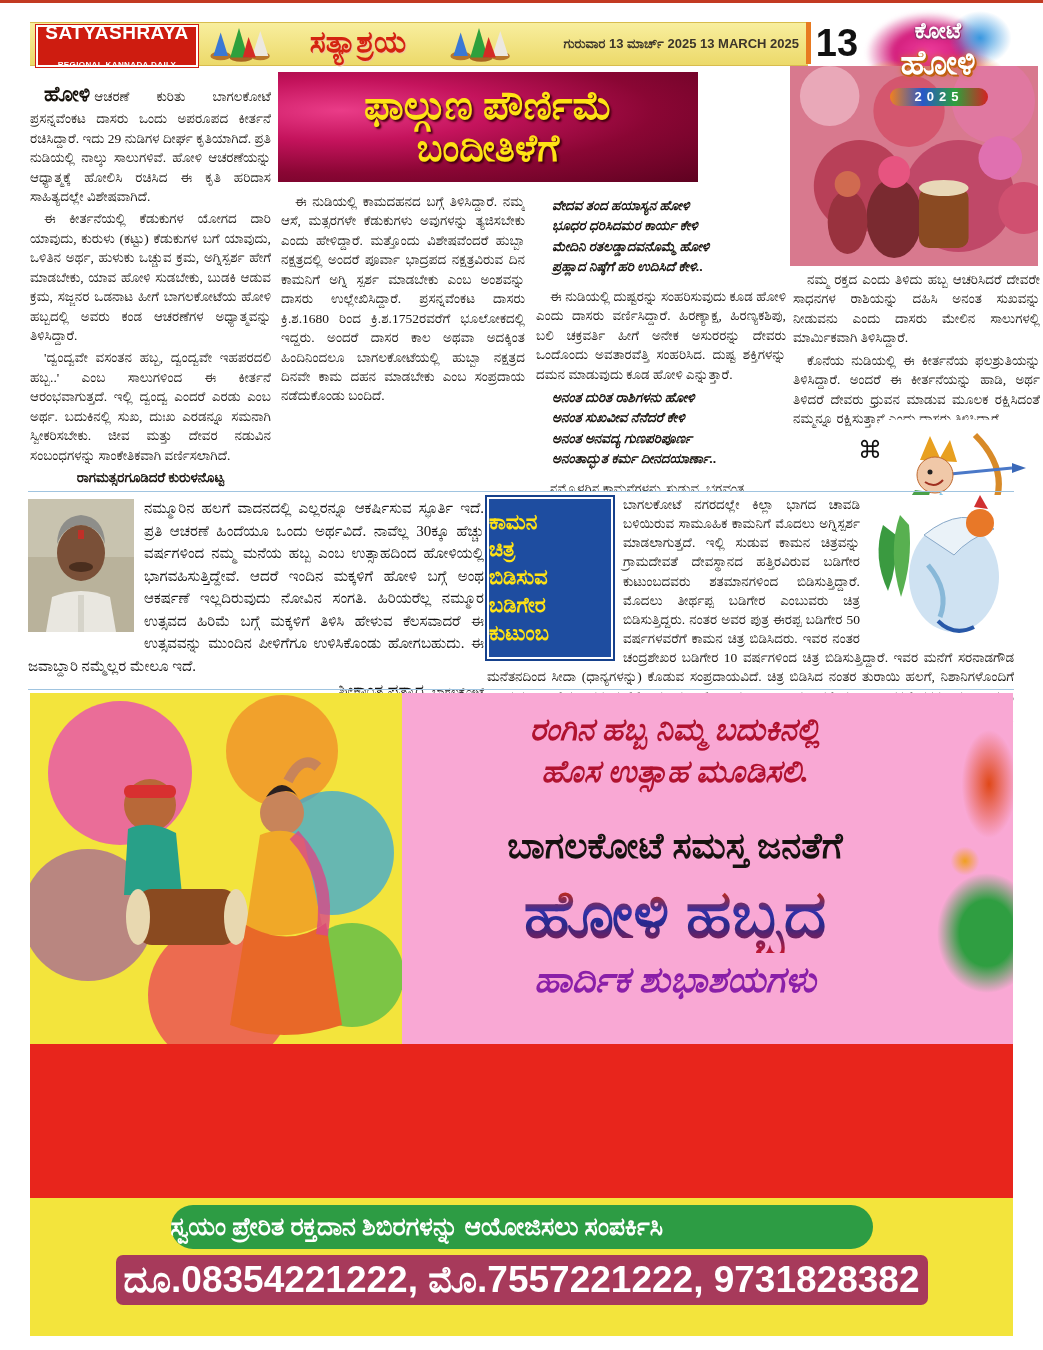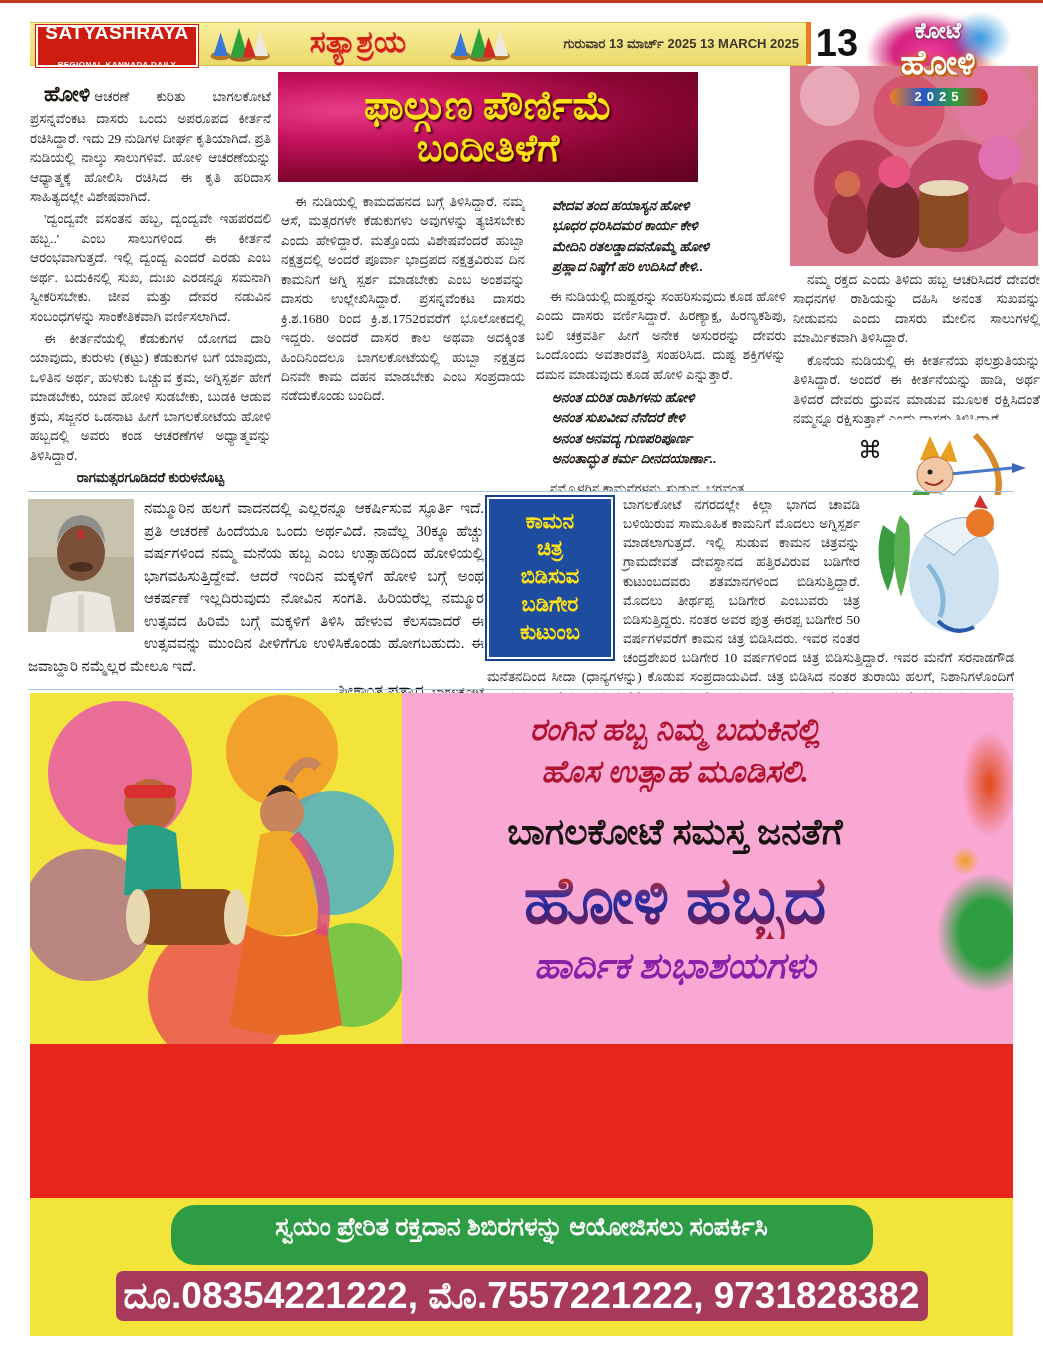--- a/index.html
+++ b/index.html
@@ -59,46 +59,46 @@
   .quote-block{position:absolute;left:28px;top:497px;width:456px;height:188px;
                font-size:15px;line-height:1.5;text-align:justify;color:#141210;}
   .man-photo{float:left;width:106px;height:133px;margin:2px 10px 2px 0;}
   .byline{text-align:right;margin-top:1px;}
   .byline-name{font-weight:normal;font-size:17px;}
   .byline-place{font-size:12px;}
   .badiger{position:absolute;left:487px;top:495px;width:527px;height:192px;
            font-size:13.5px;line-height:1.42;text-align:justify;}
   .kamana-box{float:left;width:122px;height:158px;margin:2px 10px 2px 0;background:#1e4da0;
               border:2px solid #fff;box-shadow:0 0 0 2px #16418c;
-              display:flex;flex-direction:column;align-items:center;justify-content:center;font-family:Liberation Mono, monospace;}
+              display:flex;flex-direction:column;align-items:flex-start;justify-content:center;}
   .kb-line{font-weight:bold;font-size:21px;line-height:1.32;color:#ffe215;}
   .bird{float:right;width:146px;height:148px;margin:0 0 2px 8px;}
   
   .holi-ad{position:absolute;left:30px;top:693px;width:983px;height:351px;background:#f9a8d4;overflow:hidden;}
   .dancers{position:absolute;left:0;top:0;width:372px;height:351px;}
   .ad-splash{position:absolute;border-radius:50%;}
   .ag{right:-24px;top:180px;width:100px;height:120px;background:radial-gradient(closest-side,#2f9e41,#2f9e41 55%,rgba(47,158,65,0));}
   .ar{right:-14px;top:16px;width:76px;height:150px;background:radial-gradient(closest-side,#e04818,rgba(224,72,24,0) 72%);}
   .ay{right:30px;top:150px;width:36px;height:36px;background:radial-gradient(closest-side,#f0a020,rgba(240,160,32,0) 80%);}
   .ad-text{position:absolute;left:352px;top:16px;width:586px;text-align:center;}
   .ad-t1,.ad-t2{font-weight:bold;font-style:italic;font-size:31px;line-height:1.35;color:#b01330;}
-  .ad-to{font-weight:bold;font-size:36px;color:#171310;margin-top:18px;}
+  .ad-to{font-weight:bold;font-size:36px;color:#171310;margin-top:32px;}
   .ad-big{font-weight:bold;font-size:66px;line-height:1.15;margin-top:10px;color:#7a1890;}
   @supports ((-webkit-background-clip:text) or (background-clip:text)){
     .ad-big{background:linear-gradient(180deg,#e04010 0%,#c02818 20%,#3030a8 46%,#28288c 62%,#c01830 100%);
             -webkit-background-clip:text;background-clip:text;color:transparent;}
   }
   .ad-sub{font-weight:bold;font-style:italic;font-size:36px;color:#8a1fa8;margin-top:6px;}
   
   .bb{position:absolute;left:30px;top:1044px;width:983px;height:156px;background:#e8251c;}
   
   .bottom{position:absolute;left:30px;top:1198px;width:983px;height:138px;background:#f3e43c;}
   .appeal{margin-top:7px;text-align:center;font-weight:bold;font-size:24px;color:#8f1d04;}
-  .pill{margin:7px auto 0;width:702px;height:60px;background:#2d9c44;border-radius:24px;
-        color:#fff;font-weight:bold;font-size:25px;line-height:44px;text-align:center;}
+  .pill{margin:7px auto 0;width:702px;height:44px;background:#2d9c44;border-radius:24px;
+        color:#fff;font-weight:bold;font-size:25px;line-height:44px;text-align:left;}
   .phones{margin:6px auto 0;width:812px;height:50px;background:#a73a5b;border-radius:7px;
           color:#fff;font:bold 37px "Liberation Sans",sans-serif;line-height:50px;text-align:center;}
 </style>
 </head>
 <body>
 
 <div class="page">
 
   <div class="top-rule"></div>
 
@@ -139,22 +139,22 @@
     <div class="hlyear">2025</div>
   </div>
 
   <div class="headline">
     <div class="l1">ಫಾಲ್ಗುಣ ಪೌರ್ಣಿಮೆ</div>
     <div class="l2">ಬಂದೀತಿಳೆಗೆ</div>
   </div>
 
   <div class="col col1">
     <p class="para"><span class="lead-word">ಹೋಳಿ</span><span>ಆಚರಣೆ ಕುರಿತು ಬಾಗಲಕೋಟೆ ಪ್ರಸನ್ನವೆಂಕಟ ದಾಸರು ಒಂದು ಅಪರೂಪದ ಕೀರ್ತನೆ ರಚಿಸಿದ್ದಾರೆ. ಇದು 29 ನುಡಿಗಳ ದೀರ್ಘ ಕೃತಿಯಾಗಿದೆ. ಪ್ರತಿ ನುಡಿಯಲ್ಲಿ ನಾಲ್ಕು ಸಾಲುಗಳಿವೆ. ಹೋಳಿ ಆಚರಣೆಯನ್ನು ಆಧ್ಯಾತ್ಮಕ್ಕೆ ಹೋಲಿಸಿ ರಚಿಸಿದ ಈ ಕೃತಿ ಹರಿದಾಸ ಸಾಹಿತ್ಯದಲ್ಲೇ ವಿಶೇಷವಾಗಿದೆ.</span></p>
+    <p class="para">ಈ ಕೀರ್ತನೆಯಲ್ಲಿ ಕೆಡುಕುಗಳ ಯೋಗದ ದಾರಿ ಯಾವುದು, ಕುರುಳು (ಕಟ್ಟು) ಕೆಡುಕುಗಳ ಬಗೆ ಯಾವುದು, ಒಳಿತಿನ ಅರ್ಥ, ಹುಳುಕು ಒಚ್ಚುವ ಕ್ರಮ, ಅಗ್ನಿಸ್ಪರ್ಶ ಹೇಗೆ ಮಾಡಬೇಕು, ಯಾವ ಹೋಳಿ ಸುಡಬೇಕು, ಬುಡಕಿ ಆಡುವ ಕ್ರಮ, ಸಜ್ಜನರ ಒಡನಾಟ ಹೀಗೆ ಬಾಗಲಕೋಟೆಯ ಹೋಳಿ ಹಬ್ಬದಲ್ಲಿ ಅವರು ಕಂಡ ಆಚರಣೆಗಳ ಅಧ್ಯಾತ್ಮವನ್ನು ತಿಳಿಸಿದ್ದಾರೆ.</p>
     <p class="para">'ದ್ವಂದ್ವವೇ ವಸಂತನ ಹಬ್ಬ, ದ್ವಂದ್ವವೇ ಇಹಪರದಲಿ ಹಬ್ಬ..' ಎಂಬ ಸಾಲುಗಳಿಂದ ಈ ಕೀರ್ತನೆ ಆರಂಭವಾಗುತ್ತದೆ. ಇಲ್ಲಿ ದ್ವಂದ್ವ ಎಂದರೆ ಎರಡು ಎಂಬ ಅರ್ಥ. ಬದುಕಿನಲ್ಲಿ ಸುಖ, ದುಃಖ ಎರಡನ್ನೂ ಸಮನಾಗಿ ಸ್ವೀಕರಿಸಬೇಕು. ಜೀವ ಮತ್ತು ದೇವರ ನಡುವಿನ ಸಂಬಂಧಗಳನ್ನು ಸಾಂಕೇತಿಕವಾಗಿ ವರ್ಣಿಸಲಾಗಿದೆ.</p>
-    <p class="para">ಈ ಕೀರ್ತನೆಯಲ್ಲಿ ಕೆಡುಕುಗಳ ಯೋಗದ ದಾರಿ ಯಾವುದು, ಕುರುಳು (ಕಟ್ಟು) ಕೆಡುಕುಗಳ ಬಗೆ ಯಾವುದು, ಒಳಿತಿನ ಅರ್ಥ, ಹುಳುಕು ಒಚ್ಚುವ ಕ್ರಮ, ಅಗ್ನಿಸ್ಪರ್ಶ ಹೇಗೆ ಮಾಡಬೇಕು, ಯಾವ ಹೋಳಿ ಸುಡಬೇಕು, ಬುಡಕಿ ಆಡುವ ಕ್ರಮ, ಸಜ್ಜನರ ಒಡನಾಟ ಹೀಗೆ ಬಾಗಲಕೋಟೆಯ ಹೋಳಿ ಹಬ್ಬದಲ್ಲಿ ಅವರು ಕಂಡ ಆಚರಣೆಗಳ ಅಧ್ಯಾತ್ಮವನ್ನು ತಿಳಿಸಿದ್ದಾರೆ.</p>
     <div class="closing">ರಾಗಮತ್ಸರಗೂಡಿದರೆ ಕುರುಳನೊಟ್ಟ</div>
   </div>
 
   <div class="col col2">
     <p class="para">ಈ ನುಡಿಯಲ್ಲಿ ಕಾಮದಹನದ ಬಗ್ಗೆ ತಿಳಿಸಿದ್ದಾರೆ. ನಮ್ಮ ಆಸೆ, ಮತ್ಸರಗಳೇ ಕೆಡುಕುಗಳು ಅವುಗಳನ್ನು ತ್ಯಜಿಸಬೇಕು ಎಂದು ಹೇಳಿದ್ದಾರೆ. ಮತ್ತೊಂದು ವಿಶೇಷವೆಂದರೆ ಹುಬ್ಬಾ ನಕ್ಷತ್ರದಲ್ಲಿ ಅಂದರೆ ಪೂರ್ವಾ ಭಾದ್ರಪದ ನಕ್ಷತ್ರವಿರುವ ದಿನ ಕಾಮನಿಗೆ ಅಗ್ನಿ ಸ್ಪರ್ಶ ಮಾಡಬೇಕು ಎಂಬ ಅಂಶವನ್ನು ದಾಸರು ಉಲ್ಲೇಖಿಸಿದ್ದಾರೆ. ಪ್ರಸನ್ನವೆಂಕಟ ದಾಸರು ಕ್ರಿ.ಶ.1680 ರಿಂದ ಕ್ರಿ.ಶ.1752ರವರೆಗೆ ಭೂಲೋಕದಲ್ಲಿ ಇದ್ದರು. ಅಂದರೆ ದಾಸರ ಕಾಲ ಅಥವಾ ಅದಕ್ಕಿಂತ ಹಿಂದಿನಿಂದಲೂ ಬಾಗಲಕೋಟೆಯಲ್ಲಿ ಹುಬ್ಬಾ ನಕ್ಷತ್ರದ ದಿನವೇ ಕಾಮ ದಹನ ಮಾಡಬೇಕು ಎಂಬ ಸಂಪ್ರದಾಯ ನಡೆದುಕೊಂಡು ಬಂದಿದೆ.</p>
   </div>
 
   <div class="col col3">
     <div class="verse">
       <div>ವೇದವ ತಂದ ಹಯಾಸ್ಯನ ಹೋಳಿ</div>

